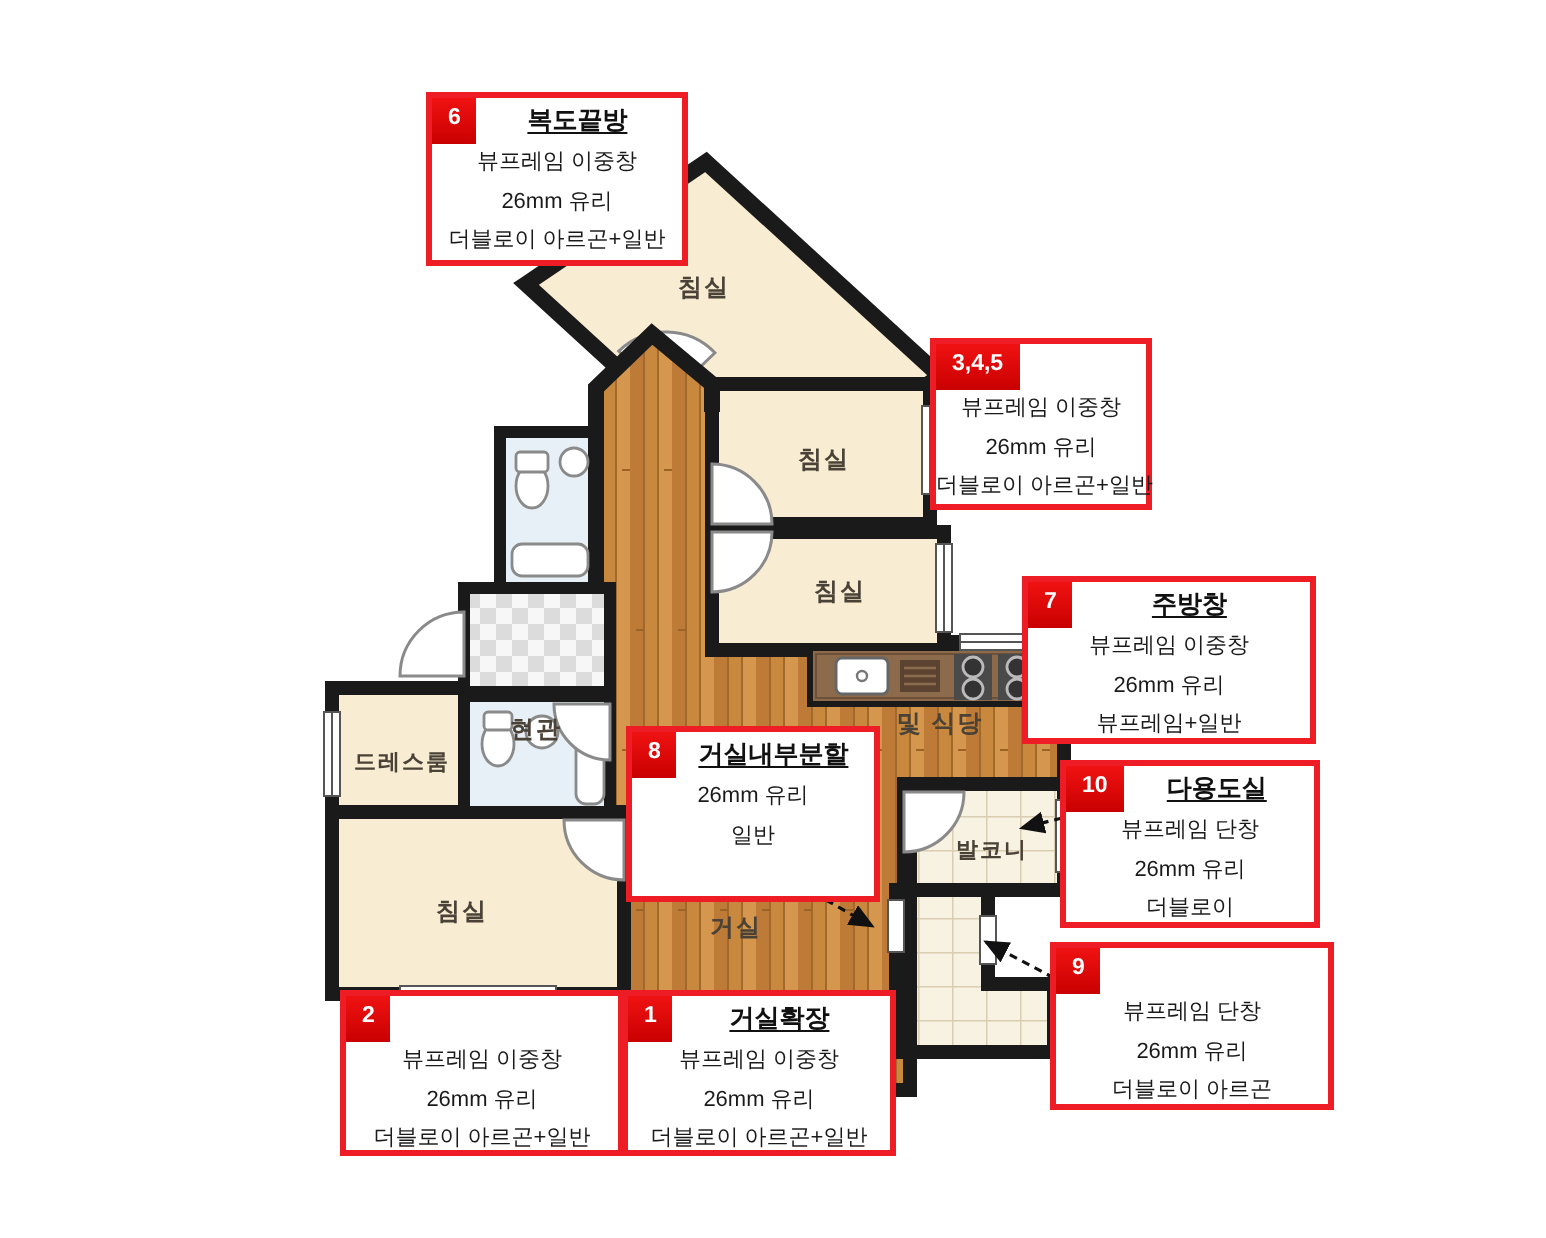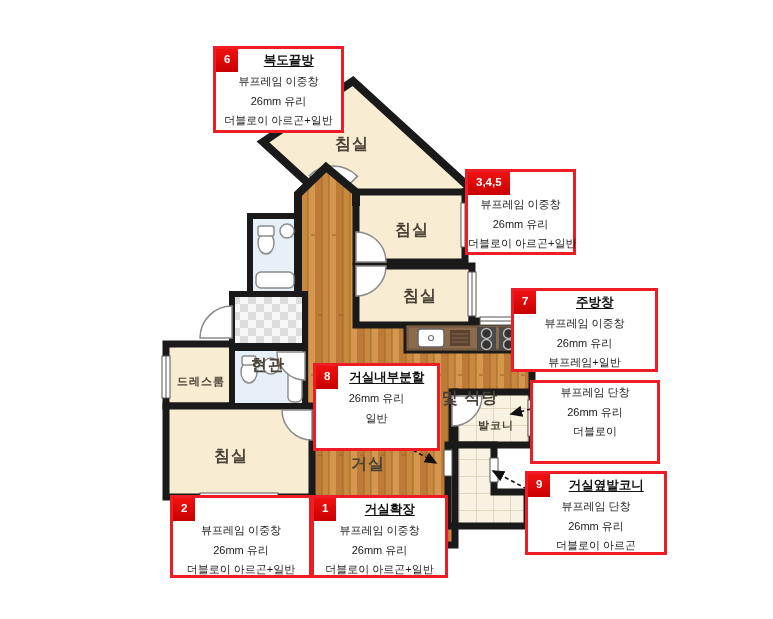--- a/index.html
+++ b/index.html
@@ -1,21 +1,21 @@
 <!DOCTYPE html>
 <html><head>
 <meta charset="utf-8">
 <style>
   html,body{margin:0;padding:0;background:#ffffff;}
   body{font-family:"Liberation Sans","DejaVu Sans",sans-serif;}
   #stage{position:relative;width:773px;height:619px;background:#fff;overflow:hidden;}
   #plan-svg{position:absolute;left:0;top:0;}
   .room-label{
     position:absolute;transform:translate(-50%,-50%);
-    font-weight:bold;font-size:16px;color:#4a4237;letter-spacing:1px;white-space:nowrap;
+    font-weight:bold;font-size:12px;color:#4a4237;letter-spacing:1px;white-space:nowrap;
   }
   .callout{
     position:absolute;background:#ffffff;border:3px solid #ee1c24;
     box-sizing:border-box;text-align:center;z-index:10;
   }
   .callout-header{display:flex;align-items:stretch;height:23px;}
   .badge{
     background:linear-gradient(180deg,#f01212,#c90000);color:#ffffff;
     font-weight:bold;font-size:11.5px;line-height:21px;padding:0 8px;flex:0 0 auto;
   }
@@ -139,21 +139,21 @@
     </g>
   </svg>
 
   <span class="room-label" style="left:352px;top:144px;">침실</span>
   <span class="room-label" style="left:412px;top:230px;">침실</span>
   <span class="room-label" style="left:420px;top:296px;">침실</span>
   <span class="room-label" style="left:231px;top:456px;">침실</span>
   <span class="room-label" style="left:268px;top:321px;margin-top:44px;">현관</span>
   <span class="room-label" style="left:201px;top:381px;font-size:11px;">드레스룸</span>
   <span class="room-label" style="left:368px;top:464px;">거실</span>
-  <span class="room-label" style="left:470px;top:398px;text-align:center;">및 식당</span>
+  <span class="room-label" style="left:470px;top:362px;text-align:center;">및 식당</span>
   <span class="room-label" style="left:496px;top:425px;font-size:11px;">발코니</span>
 
   <div class="callout" style="left:213px;top:46px;width:131px;height:87px;">
     <div class="callout-header">
       <span class="badge">6</span>
       <span class="callout-title">복도끝방</span>
     </div>
     <div class="spec-line">뷰프레임 이중창</div>
     <div class="spec-line">26mm 유리</div>
     <div class="spec-line">더블로이 아르곤+일반</div>
@@ -172,29 +172,32 @@
     <div class="callout-header">
       <span class="badge">7</span>
       <span class="callout-title">주방창</span>
     </div>
     <div class="spec-line">뷰프레임 이중창</div>
     <div class="spec-line">26mm 유리</div>
     <div class="spec-line">뷰프레임+일반</div>
   </div>
 
   <div class="callout" style="left:530px;top:380px;width:130px;height:84px;">
+    <div class="callout-header">
+      <span class="badge">10</span>
+      <span class="callout-title">다용도실</span>
+    </div>
     <div class="spec-line">뷰프레임 단창</div>
     <div class="spec-line">26mm 유리</div>
     <div class="spec-line">더블로이</div>
   </div>
 
   <div class="callout" style="left:525px;top:471px;width:142px;height:84px;">
     <div class="callout-header">
       <span class="badge">9</span>
-      <span class="callout-title">거실옆발코니</span>
     </div>
     <div class="spec-line">뷰프레임 단창</div>
     <div class="spec-line">26mm 유리</div>
     <div class="spec-line">더블로이 아르곤</div>
   </div>
 
   <div class="callout" style="left:313px;top:363px;width:127px;height:88px;">
     <div class="callout-header">
       <span class="badge">8</span>
       <span class="callout-title">거실내부분할</span>

